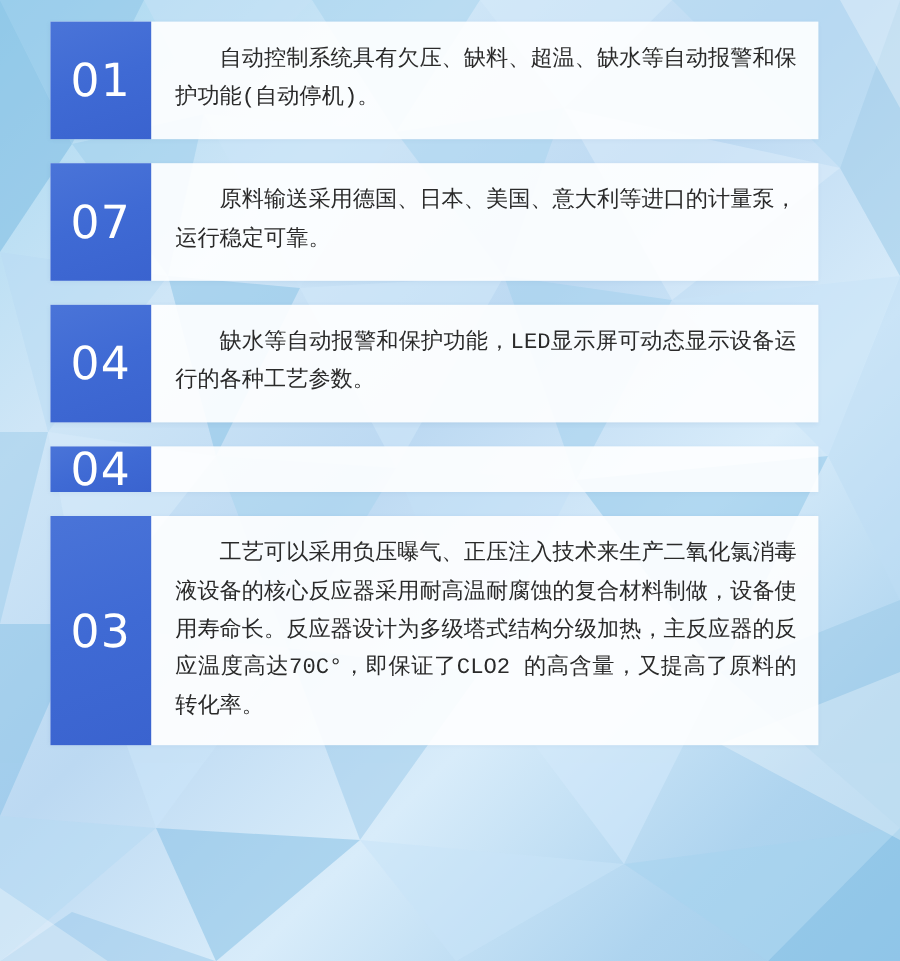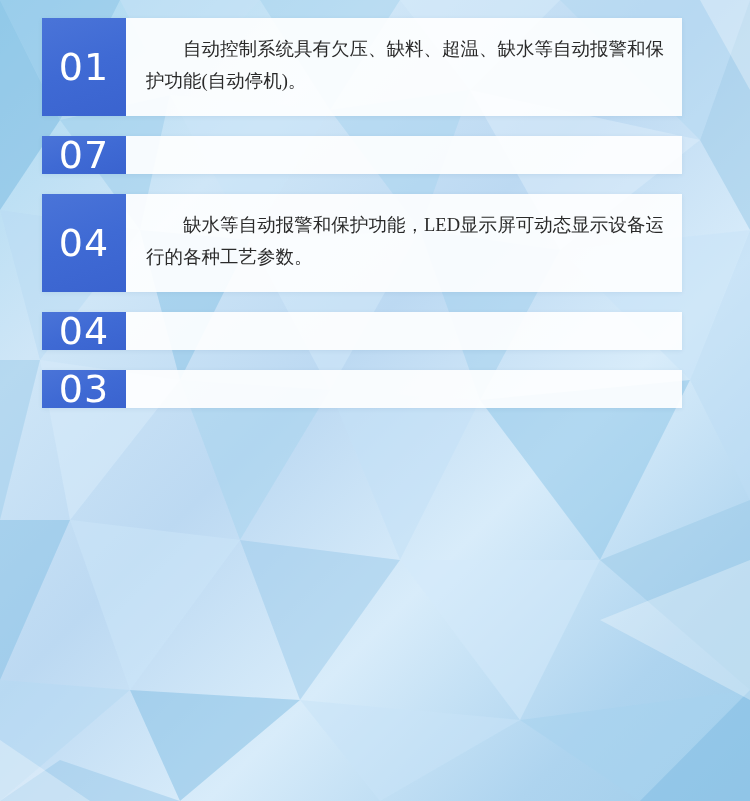--- a/index.html
+++ b/index.html
@@ -58,21 +58,21 @@
     letter-spacing: 1px;
     font-family: "DejaVu Sans", sans-serif;
   }
   .text-box {
     flex: 1 1 auto;
     padding: 16px 18px 16px 20px;
     color: #2a2a2a;
     font-size: 18.5px;
     line-height: 1.72;
     text-align: justify;
-    font-family: Liberation Serif, serif;
+    font-family: Liberation Mono, monospace;
   }
   .text-box p {
     margin: 0;
     text-indent: 2em;
   }
   .item-01 .text-box, .item-02 .text-box, .item-03 .text-box { min-height: 66px; }
   .item-04 .text-box { min-height: 150px; }
   .item-05 .text-box { min-height: 158px; }
 </style>
 </head>
@@ -129,31 +129,37 @@
 
     <div class="item item-01">
       <div class="num-box">01</div>
       <div class="text-box">
         <p>自动控制系统具有欠压、缺料、超温、缺水等自动报警和保护功能(自动停机)。</p>
       </div>
     </div>
 
     <div class="item item-02">
       <div class="num-box">07</div>
+      <div class="text-box">
+        <p>原料输送采用德国、日本、美国、意大利等进口的计量泵，运行稳定可靠。</p>
+      </div>
     </div>
 
     <div class="item item-03">
       <div class="num-box">04</div>
       <div class="text-box">
         <p>缺水等自动报警和保护功能，LED显示屏可动态显示设备运行的各种工艺参数。</p>
       </div>
     </div>
 
     <div class="item item-04">
       <div class="num-box">04</div>
     </div>
 
     <div class="item item-05">
       <div class="num-box">03</div>
+      <div class="text-box">
+        <p>工艺可以采用负压曝气、正压注入技术来生产二氧化氯消毒液设备的核心反应器采用耐高温耐腐蚀的复合材料制做，设备使用寿命长。反应器设计为多级塔式结构分级加热，主反应器的反应温度高达70C°，即保证了CLO2 的高含量，又提高了原料的转化率。</p>
+      </div>
     </div>
 
   </div>
 </div>
 
 </body></html>

